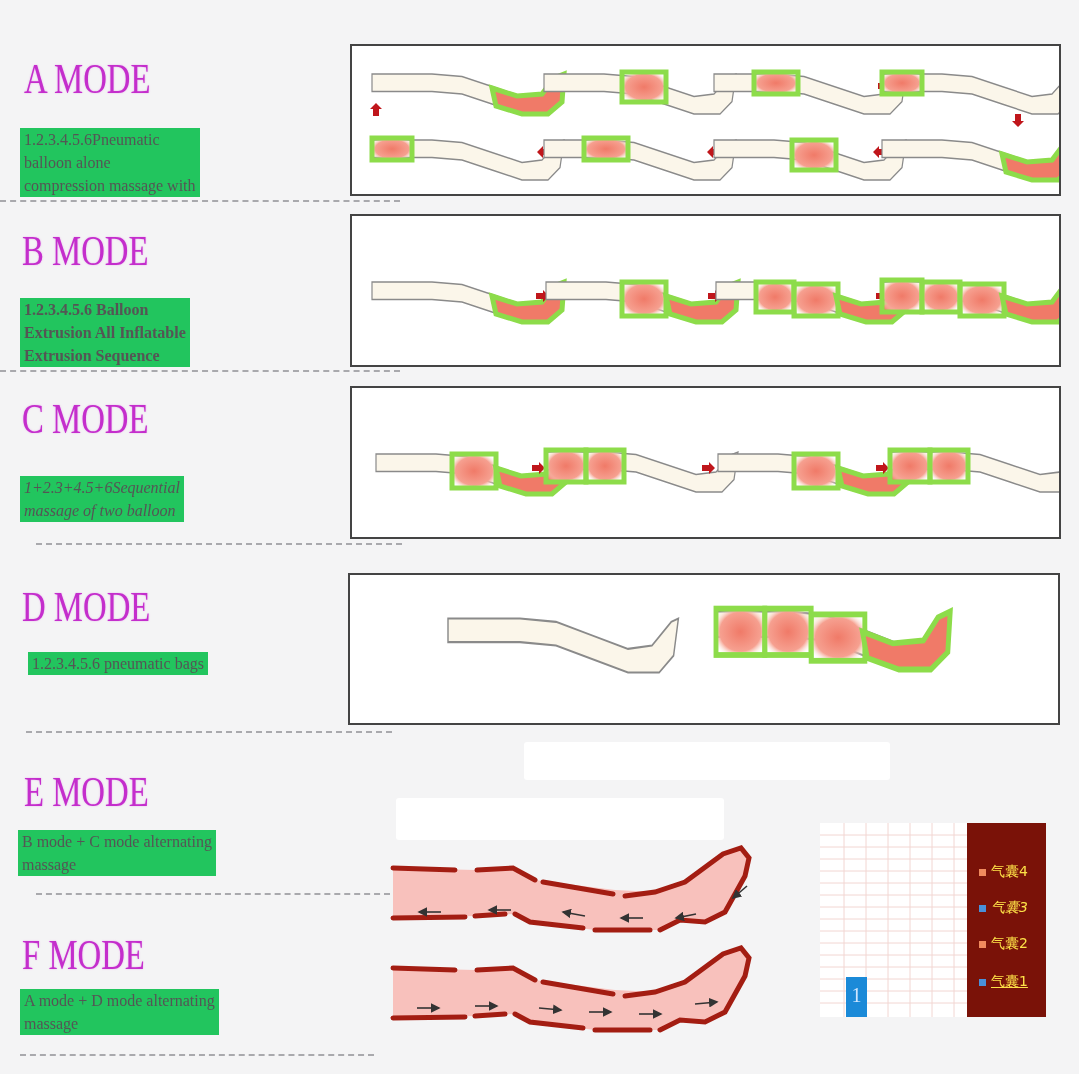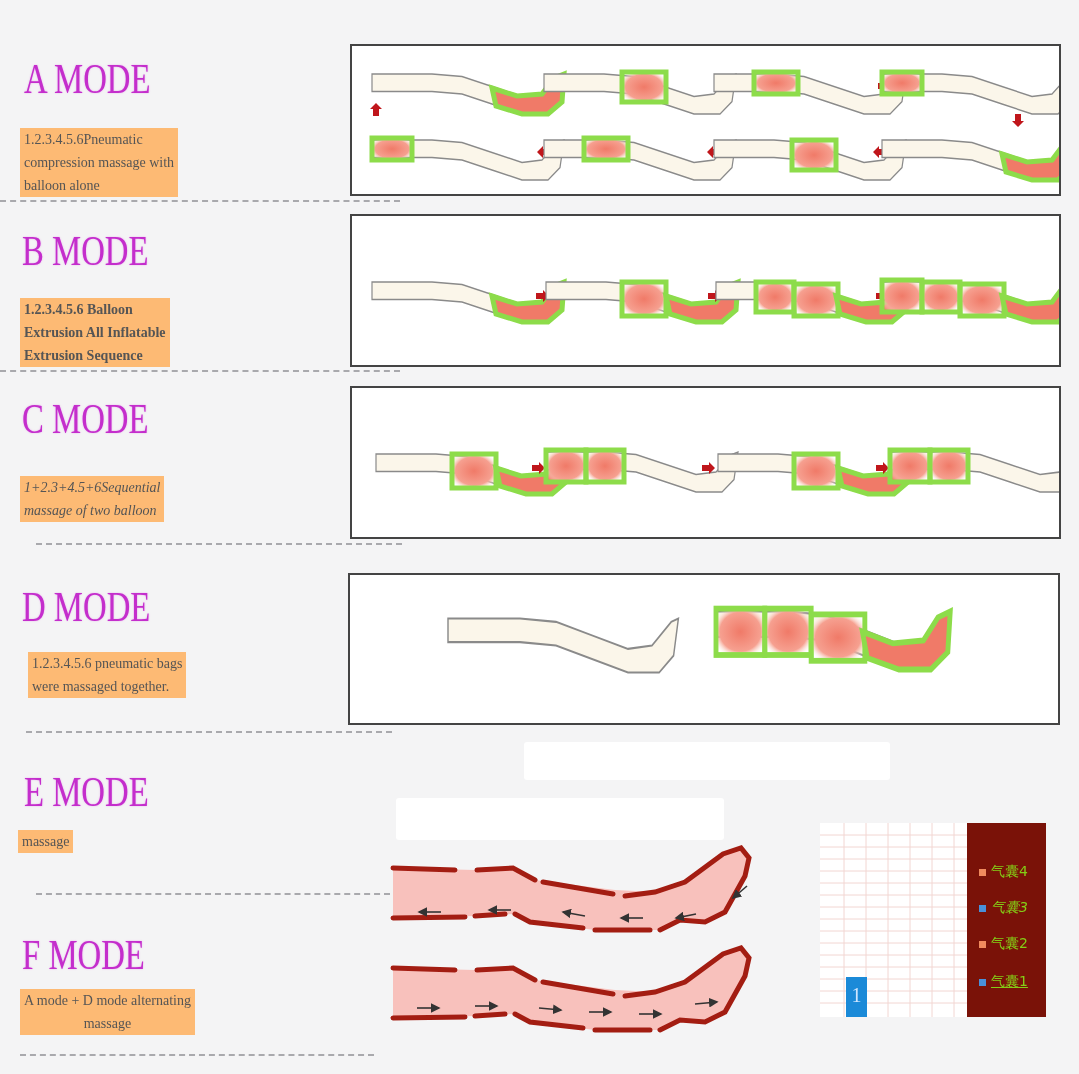--- a/index.html
+++ b/index.html
@@ -10,56 +10,56 @@
   }
   .abs { position:absolute; }
   .mode-title {
     position:absolute; font-family:"Liberation Serif","DejaVu Serif",serif;
     color:#c42ecc; font-size:42px; letter-spacing:0px; line-height:1;
     transform:scaleX(0.78); transform-origin:left top;
     text-shadow:0 0 2px rgba(220,120,230,0.6);
     white-space:nowrap;
   }
   .mode-desc {
-    position:absolute; color:#555; font-size:14px; line-height:23px;
+    position:absolute; color:#555; font-size:16px; line-height:23px;
     font-family:"Liberation Serif","DejaVu Serif",serif;
-    background:#fdba74; padding:0 4px;
+    background:#22c55e; padding:0 4px;
     white-space:nowrap;
   }
   .dash {
     position:absolute; height:0; border-top:2px dashed #a9a9ad;
   }
   .panel {
     position:absolute; background:#fff; border:2px solid #444;
     box-sizing:border-box;
   }
   .panel svg { position:absolute; left:0; top:0; }
   .whitebar { position:absolute; background:#fff; border-radius:3px; }
   .legend-box {
     position:absolute; background:#7a1208;
   }
   .legend-item {
-    position:absolute; left:12px; color:#84cc16; font-size:14px;
+    position:absolute; left:12px; color:#fde047; font-size:14px;
     font-family:"DejaVu Sans","Liberation Sans",sans-serif;
     white-space:nowrap;
   }
   .legend-swatch { display:inline-block; width:7px; height:7px; margin-right:5px; vertical-align:middle; }
   .bar-label {
     position:absolute; color:#cfe6ff; font-size:20px; text-align:center;
     font-family:"Liberation Serif",serif;
   }
 </style>
 </head>
 <body>
 
 <div class="mode-title" style="left:24px;top:58px;">A MODE</div>
 <div class="mode-desc" style="left:20px;top:128px;">
   <div>1.2.3.4.5.6Pneumatic</div>
+  <div>balloon alone</div>
   <div>compression massage with</div>
-  <div>balloon alone</div>
 </div>
 <div class="dash" style="left:0;top:200px;width:400px;"></div>
 
 <div class="panel" style="left:350px;top:44px;width:711px;height:152px;">
   <svg width="707" height="148">
     <defs>
       <radialGradient id="pr" cx="50%" cy="50%" r="60%">
         <stop offset="0%" stop-color="#f07a68"></stop>
           <stop offset="70%" stop-color="#f6a090"></stop>
           <stop offset="100%" stop-color="#fbf6ea" stop-opacity="0"></stop>
@@ -214,21 +214,20 @@
         <use href="#leg"></use>
       <rect x="0" y="8" width="40" height="32" fill="url(#pr)" stroke="#8ddc4a" stroke-width="5"></rect>
       <rect x="40" y="8" width="38" height="32" fill="url(#pr)" stroke="#8ddc4a" stroke-width="5"></rect>
       </g>
   </svg>
 </div>
 
 <div class="mode-title" style="left:22px;top:586px;">D MODE</div>
 <div class="mode-desc" style="left:16px;top:652px;margin-left:12px;">
   <div>1.2.3.4.5.6 pneumatic bags</div>
-  <div>were massaged together.</div>
 </div>
 <div class="dash" style="left:26px;top:731px;width:366px;"></div>
 
 <div class="panel" style="left:348px;top:573px;width:712px;height:152px;">
   <svg width="708" height="148">
     <g transform="translate(98,30) scale(1.2,1.35)">
         <use href="#leg"></use>
       </g>
     <g transform="translate(366,22) scale(1.22,1.45)">
       <use href="#leg"></use>
@@ -238,26 +237,27 @@
       <path d="M120,24 L145,32 L170,30 L182,14 L192,10 L190,38 L176,50 L150,50 L124,42 Z" fill="#f07a68" stroke="#8ddc4a" stroke-width="4"></path>
     </g>
   </svg>
 </div>
 
 <div class="whitebar" style="left:524px;top:742px;width:366px;height:38px;"></div>
 <div class="whitebar" style="left:396px;top:798px;width:328px;height:42px;"></div>
 
 <div class="mode-title" style="left:24px;top:771px;">E MODE</div>
 <div class="mode-desc" style="left:18px;top:830px;">
+  <div>B mode + C mode alternating</div>
   <div>massage</div>
 </div>
 <div class="dash" style="left:36px;top:893px;width:354px;"></div>
 
 <div class="mode-title" style="left:22px;top:934px;">F MODE</div>
-<div class="mode-desc" style="left:20px;top:989px;text-align:center;">
+<div class="mode-desc" style="left:20px;top:989px;">
   <div>A mode + D mode alternating</div>
   <div>massage</div>
 </div>
 <div class="dash" style="left:20px;top:1054px;width:354px;"></div>
 
 <svg class="abs" style="left:385px;top:840px;" width="400" height="200">
   <defs>
     <g id="bigleg">
       <path d="M8,28 L90,30 L128,28 L150,40 L230,50 L270,52 L300,42 L338,14 L356,8 L364,18 L360,36 L340,72 L320,82 L295,80 L275,90 L210,90 L145,82 L130,74 L90,76 L8,78 Z" fill="#f8c1bc"></path>
       <path d="M8,28 L70,30 M92,30 L128,28 L150,40 M158,42 L228,54 M240,56 L270,52 L300,42 L338,14 L356,8 L364,18 L360,36 L340,72 L320,82 L295,80 L275,90 M265,90 L210,90 M198,88 L145,82 L130,74 M120,74 L90,76 M80,77 L8,78" fill="none" stroke="#a31d12" stroke-width="5" stroke-linecap="round"></path>

